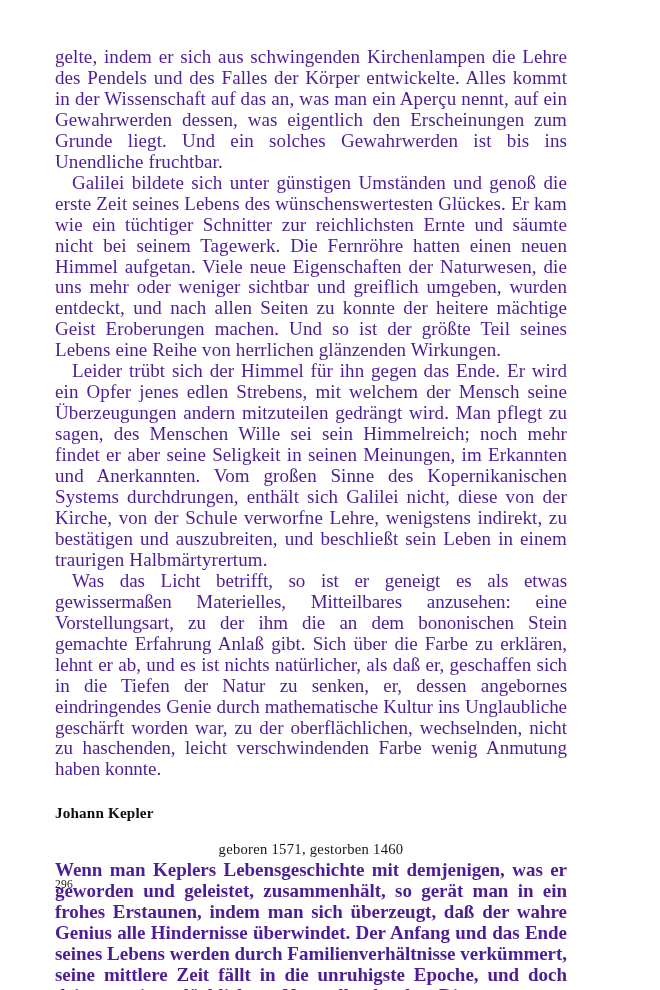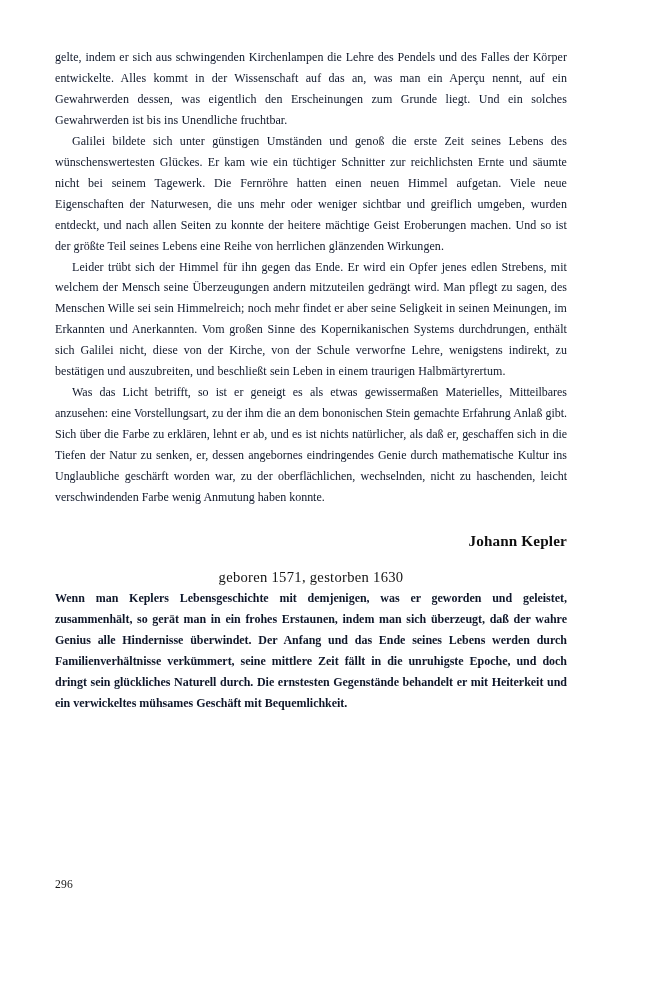--- a/index.html
+++ b/index.html
@@ -22,23 +22,23 @@
   .text-column {
     position: absolute;
     left: 55px;
     top: 47px;
     width: 512px;
   }
 
   p.body-par {
     margin: 0;
     font-family: "Liberation Serif", "DejaVu Serif", serif;
-    font-size: 12px;
+    font-size: 19px;
     line-height: 20.95px;
-    color: #0f172a;
+    color: #4c1d95;
     text-align: justify;
     text-justify: inter-word;
     -webkit-hyphens: none;
     hyphens: none;
     letter-spacing: 0.005em;
     word-spacing: 0.005em;
   }
 
   p.body-par + p.body-par {
     text-indent: 17px;
@@ -53,21 +53,21 @@
     margin-top: 22px;
   }
 
   h2.section-title {
     margin: 0;
     font-family: "Liberation Serif", "DejaVu Serif", serif;
     font-size: 15.2px;
     font-weight: bold;
     line-height: 21px;
     color: #0f0f0f;
-    text-align: right;
+    text-align: left;
     letter-spacing: 0.01em;
   }
 
   p.section-subtitle {
     margin: 0;
     margin-top: 16px;
     font-family: "Liberation Serif", "DejaVu Serif", serif;
     font-size: 14.6px;
     font-weight: normal;
     line-height: 21px;
@@ -102,21 +102,21 @@
     <p class="body-par">gelte, indem er sich aus schwingenden Kirchenlampen die Lehre des Pendels und des Falles der Körper entwickelte. Alles kommt in der Wissenschaft auf das an, was man ein Aperçu nennt, auf ein Gewahrwerden dessen, was eigentlich den Erscheinungen zum Grunde liegt. Und ein solches Gewahrwerden ist bis ins Unendliche fruchtbar.</p>
 
     <p class="body-par">Galilei bildete sich unter günstigen Umständen und genoß die erste Zeit seines Lebens des wünschenswertesten Glückes. Er kam wie ein tüchtiger Schnitter zur reichlichsten Ernte und säumte nicht bei seinem Tagewerk. Die Fernröhre hatten einen neuen Himmel aufgetan. Viele neue Eigenschaften der Naturwesen, die uns mehr oder weniger sichtbar und greiflich umgeben, wurden entdeckt, und nach allen Seiten zu konnte der heitere mächtige Geist Eroberungen machen. Und so ist der größte Teil seines Lebens eine Reihe von herrlichen glänzenden Wirkungen.</p>
 
     <p class="body-par">Leider trübt sich der Himmel für ihn gegen das Ende. Er wird ein Opfer jenes edlen Strebens, mit welchem der Mensch seine Überzeugungen andern mitzuteilen gedrängt wird. Man pflegt zu sagen, des Menschen Wille sei sein Himmelreich; noch mehr findet er aber seine Seligkeit in seinen Meinungen, im Erkannten und Anerkannten. Vom großen Sinne des Kopernikanischen Systems durchdrungen, enthält sich Galilei nicht, diese von der Kirche, von der Schule verworfne Lehre, wenigstens indirekt, zu bestätigen und auszubreiten, und beschließt sein Leben in einem traurigen Halbmärtyrertum.</p>
 
     <p class="body-par tight">Was das Licht betrifft, so ist er geneigt es als etwas gewissermaßen Materielles, Mitteilbares anzusehen: eine Vorstellungsart, zu der ihm die an dem bononischen Stein gemachte Erfahrung Anlaß gibt. Sich über die Farbe zu erklären, lehnt er ab, und es ist nichts natürlicher, als daß er, geschaffen sich in die Tiefen der Natur zu senken, er, dessen angebornes eindringendes Genie durch mathematische Kultur ins Unglaubliche geschärft worden war, zu der oberflächlichen, wechselnden, nicht zu haschenden, leicht verschwindenden Farbe wenig Anmutung haben konnte.</p>
 
     <div class="heading-block">
       <h2 class="section-title">Johann Kepler</h2>
-      <p class="section-subtitle">geboren 1571, gestorben 1630</p>
+      <p class="section-subtitle">geboren 1571, gestorben 1460</p>
     </div>
 
     <p class="body-par tight after-heading">Wenn man Keplers Lebensgeschichte mit demjenigen, was er geworden und geleistet, zusammenhält, so gerät man in ein frohes Erstaunen, indem man sich überzeugt, daß der wahre Genius alle Hindernisse überwindet. Der Anfang und das Ende seines Lebens werden durch Familienverhältnisse verkümmert, seine mittlere Zeit fällt in die unruhigste Epoche, und doch dringt sein glückliches Naturell durch. Die ernstesten Gegenstände behandelt er mit Heiterkeit und ein verwickeltes mühsames Geschäft mit Bequemlichkeit.</p>
 
   </div>
 
   <div class="page-number">296</div>
 
 </div>
 

